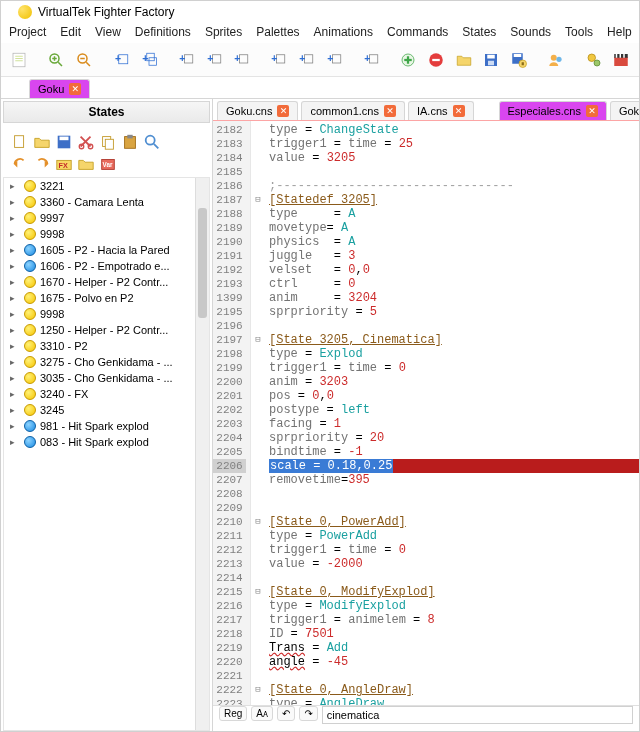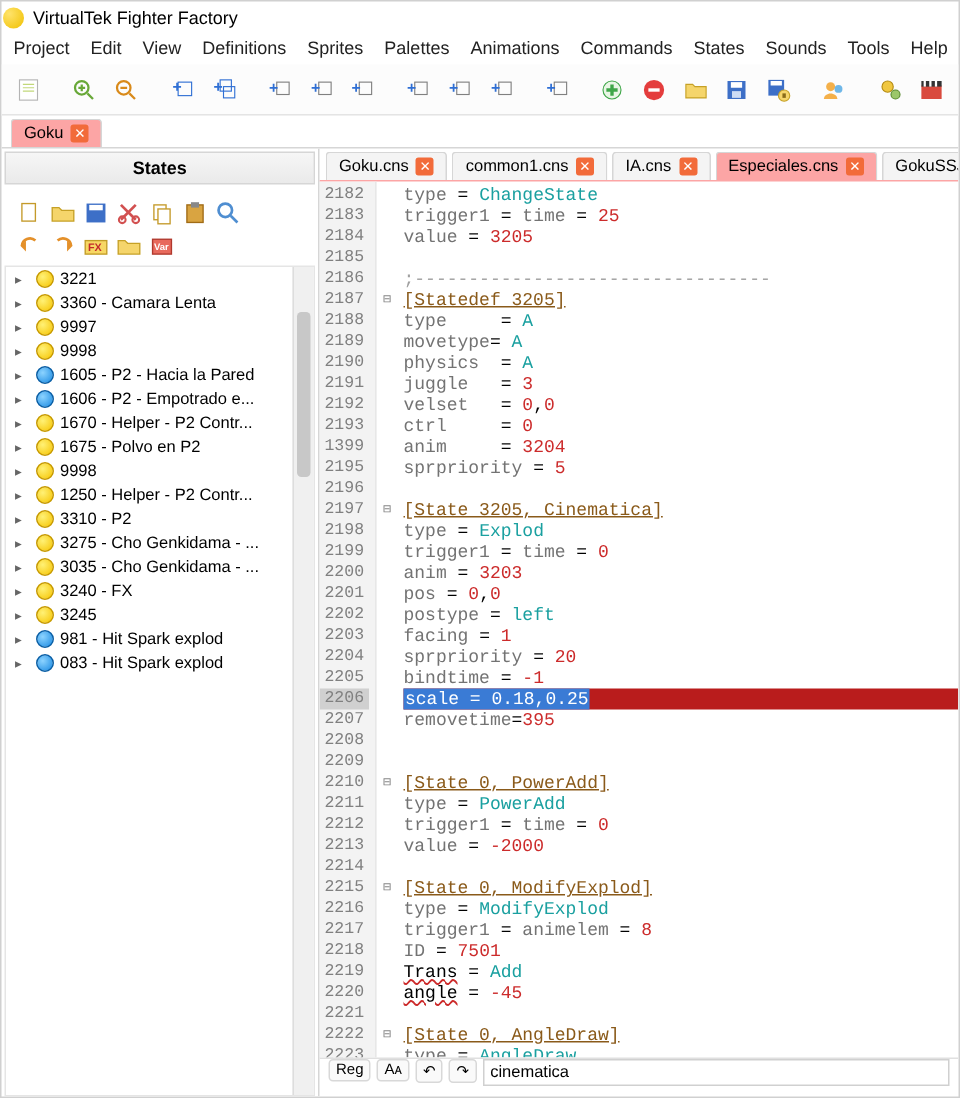--- a/index.html
+++ b/index.html
@@ -11,21 +11,21 @@
     height: 732px;
     overflow: hidden;
     border: 1px solid #d0d0d0;
     display: flex;
     flex-direction: column;
   }
   .titlebar {
     height: 22px;
     display: flex;
     align-items: center;
-    padding-left: 1px;
+    padding-left: 17px;
     font-size: 12px;
   }
   .titlebar .app-icon { width: 14px; height: 14px; border-radius: 50%; background: radial-gradient(circle at 30% 30%, #ffe36b, #f0c000); margin-right: 6px; }
   .menubar {
     height: 20px;
     display: flex;
     gap: 14px;
     padding: 2px 8px;
     font-size: 12px;
     color: #222;
@@ -60,21 +60,21 @@
     background: #f4f4f4;
     border: 1px solid #d6d6d6;
     border-bottom: none;
     border-top-left-radius: 3px;
     border-top-right-radius: 3px;
     margin-right: 2px;
     display: flex;
     align-items: center;
     gap: 5px;
   }
-  .tab.active { background: #fca5a5; }
+  .tab.active { background: #d946ef; margin-left: 22px; }
   .tab .close-x {
     width: 12px; height: 12px;
     background: #f26b3a;
     color: #fff;
     font-size: 9px;
     line-height: 12px;
     text-align: center;
     border-radius: 2px;
   }
 

